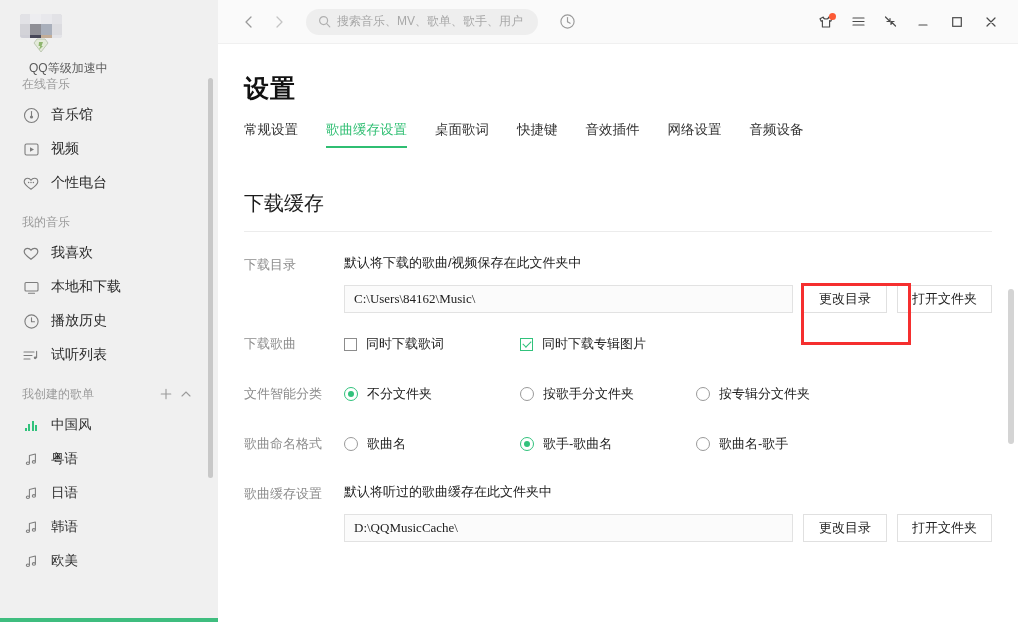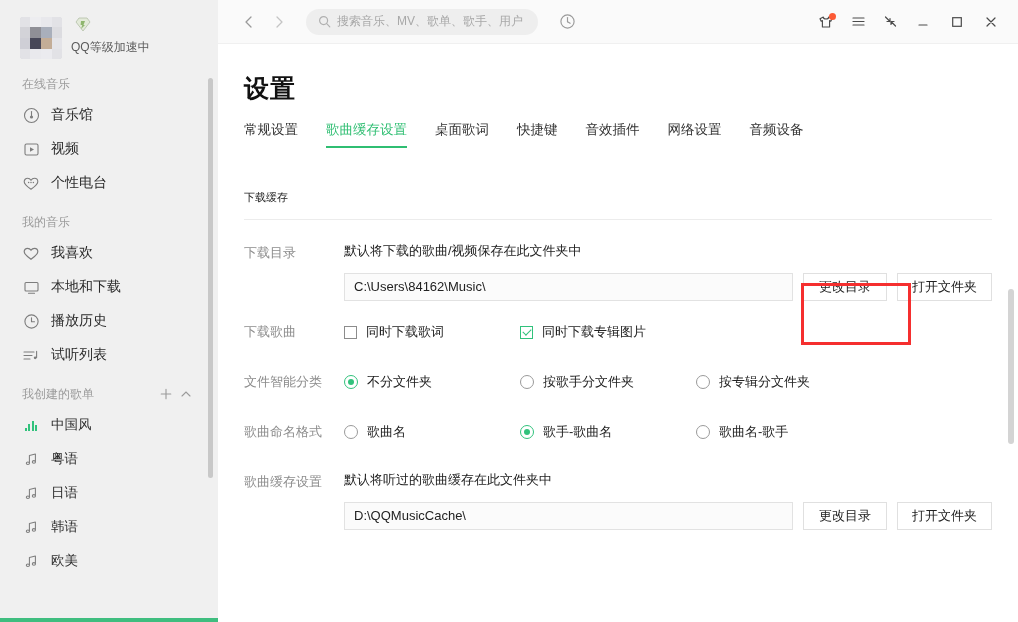--- a/index.html
+++ b/index.html
@@ -13,21 +13,21 @@
   #app { position: relative; width: 1018px; height: 622px; display: flex; }
 
   
   .sidebar {
     position: relative;
     width: 218px; height: 622px;
     background: #f0f0f0;
     flex: 0 0 218px;
     overflow: hidden;
   }
-  .profile { display: flex; align-items: center; padding: 14px 0 0 20px; height: 62px; }
+  .profile { display: flex; padding: 14px 0 0 20px; height: 62px; flex-direction: column; }
   .avatar {
     width: 42px; height: 42px; border-radius: 3px;
     position: relative; overflow: hidden;
     background: #d8d8dc;
   }
   .profile-right { margin-left: 9px; position: relative; height: 42px; width: 120px; }
   .gem-icon { position: absolute; left: 2px; top: 0px; }
   .profile-name {
     position: absolute; left: 0; top: 22px;
     font-size: 12px; color: #5a5a5a; white-space: nowrap;
@@ -115,33 +115,33 @@
     font-size: 13.5px; color: #333; margin-right: 28px;
     padding-bottom: 9px; position: relative; white-space: nowrap;
   }
   .tab.active { color: #2fbe72; }
   .tab.active::after {
     content: ""; position: absolute; left: 0; right: 0; bottom: 0;
     height: 2px; background: #2fbe72;
   }
 
   .section-title {
-    font-size: 11px; color: #1c1c1c; padding: 42px 0 0 26px; font-weight: normal;
+    font-size: 20px; color: #1c1c1c; padding: 42px 0 0 26px; font-weight: normal;
   }
   .divider { height: 1px; background: #ececec; margin: 14px 26px 0 26px; }
 
   .row { display: flex; padding: 0 26px; margin-top: 22px; }
   .row-label {
     width: 100px; flex: 0 0 100px;
     font-size: 13px; color: #8c8c8c; padding-top: 2px;
   }
   .row-body { flex: 1; }
   .hint { font-size: 13px; color: #222; }
 
-  .path-line { display: flex; align-items: center; margin-top: 13px; }
+  .path-line { display: flex; align-items: center; margin-top: 13px; font-family: Liberation Serif, serif; }
   .path-input {
     flex: 1; height: 28px; border: 1px solid #e2e2e2; background: #fbfbfb;
     font-size: 13px; color: #222; padding: 0 9px; line-height: 26px;
     white-space: nowrap; overflow: hidden;
   }
   .btn {
     height: 28px; min-width: 84px; padding: 0 14px;
     border: 1px solid #e0e0e0; background: #ffffff;
     font-size: 13px; color: #222;
     display: flex; align-items: center; justify-content: center;

